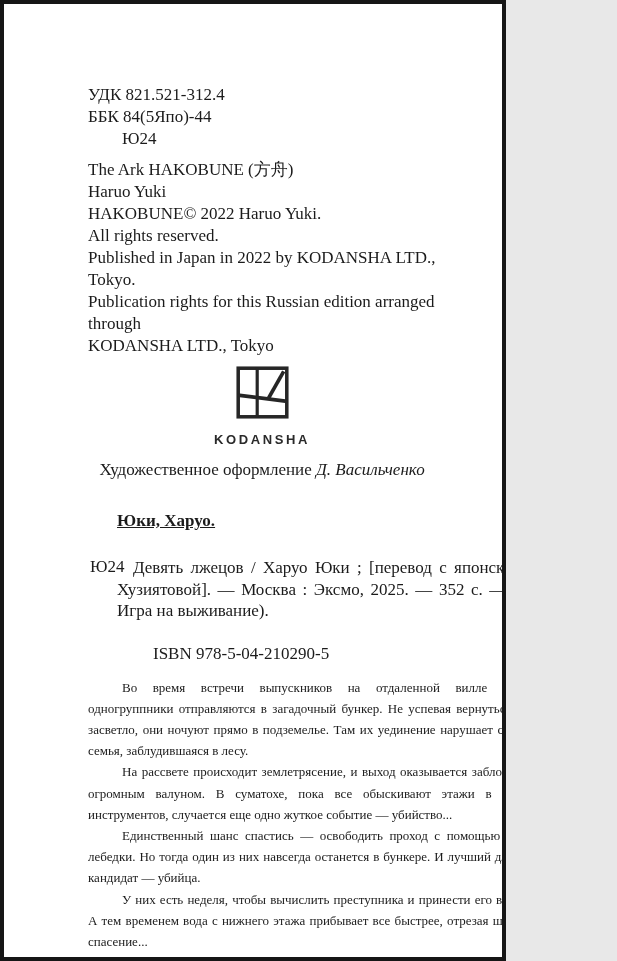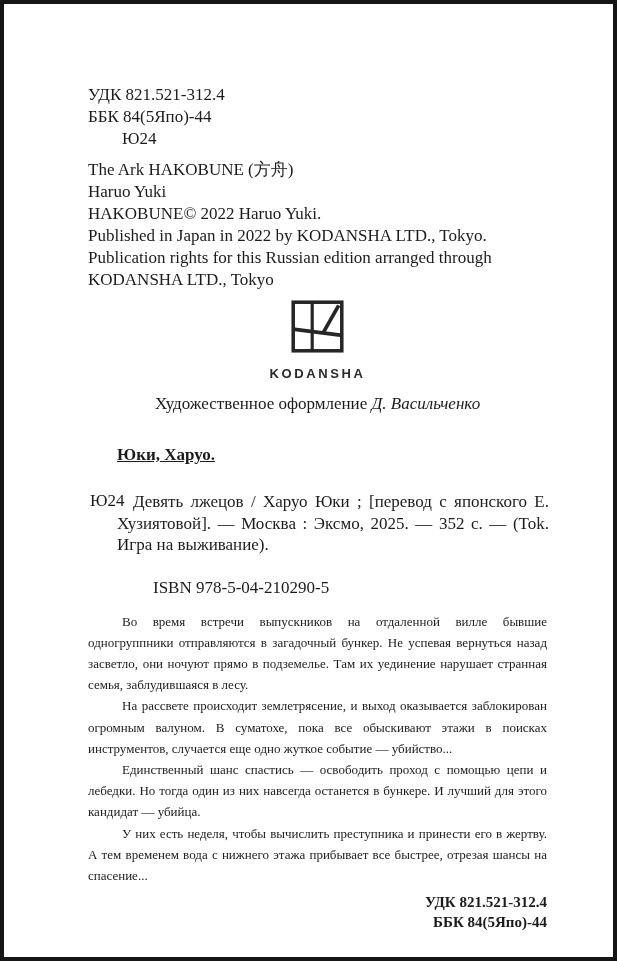--- a/index.html
+++ b/index.html
@@ -1,19 +1,19 @@
 <!DOCTYPE html>
 <html lang="ru"><head>
 <meta charset="utf-8">
 <style>
   * { margin: 0; padding: 0; box-sizing: border-box; }
   html, body { background: #e8e8e8; }
   .page {
     position: relative;
-    width: 617px;
+    width: 506px;
     height: 961px;
     background: #ffffff;
     border: 4px solid #161616;
     color: #1b1b1b;
     font-family: "Liberation Serif", "DejaVu Serif", serif;
     overflow: hidden;
   }
   .content {
     padding: 80px 66px 0 84px;
   }
@@ -91,20 +91,21 @@
     <div class="meta-top">
       <div>УДК 821.521-312.4</div>
       <div>ББК 84(5Япо)-44</div>
       <div class="index-line">Ю24</div>
     </div>
 
     <div class="title-block">
       <div>The Ark HAKOBUNE (方舟)</div>
       <div>Haruo Yuki</div>
       <div>HAKOBUNE© 2022 Haruo Yuki.</div>
+      <div>All rights reserved.</div>
       <div>Published in Japan in 2022 by KODANSHA LTD., Tokyo.</div>
       <div>Publication rights for this Russian edition arranged through</div>
       <div>KODANSHA LTD., Tokyo</div>
     </div>
 
     <div class="logo-wrap">
       <span class="logo-mark">
         <svg width="53" height="53" viewBox="0 0 60 60" aria-hidden="true">
           <rect x="2.5" y="2.5" width="55" height="55" fill="none" stroke="#262626" stroke-width="4"></rect>
           <line x1="24" y1="2" x2="24" y2="58" stroke="#262626" stroke-width="3.6"></line>

